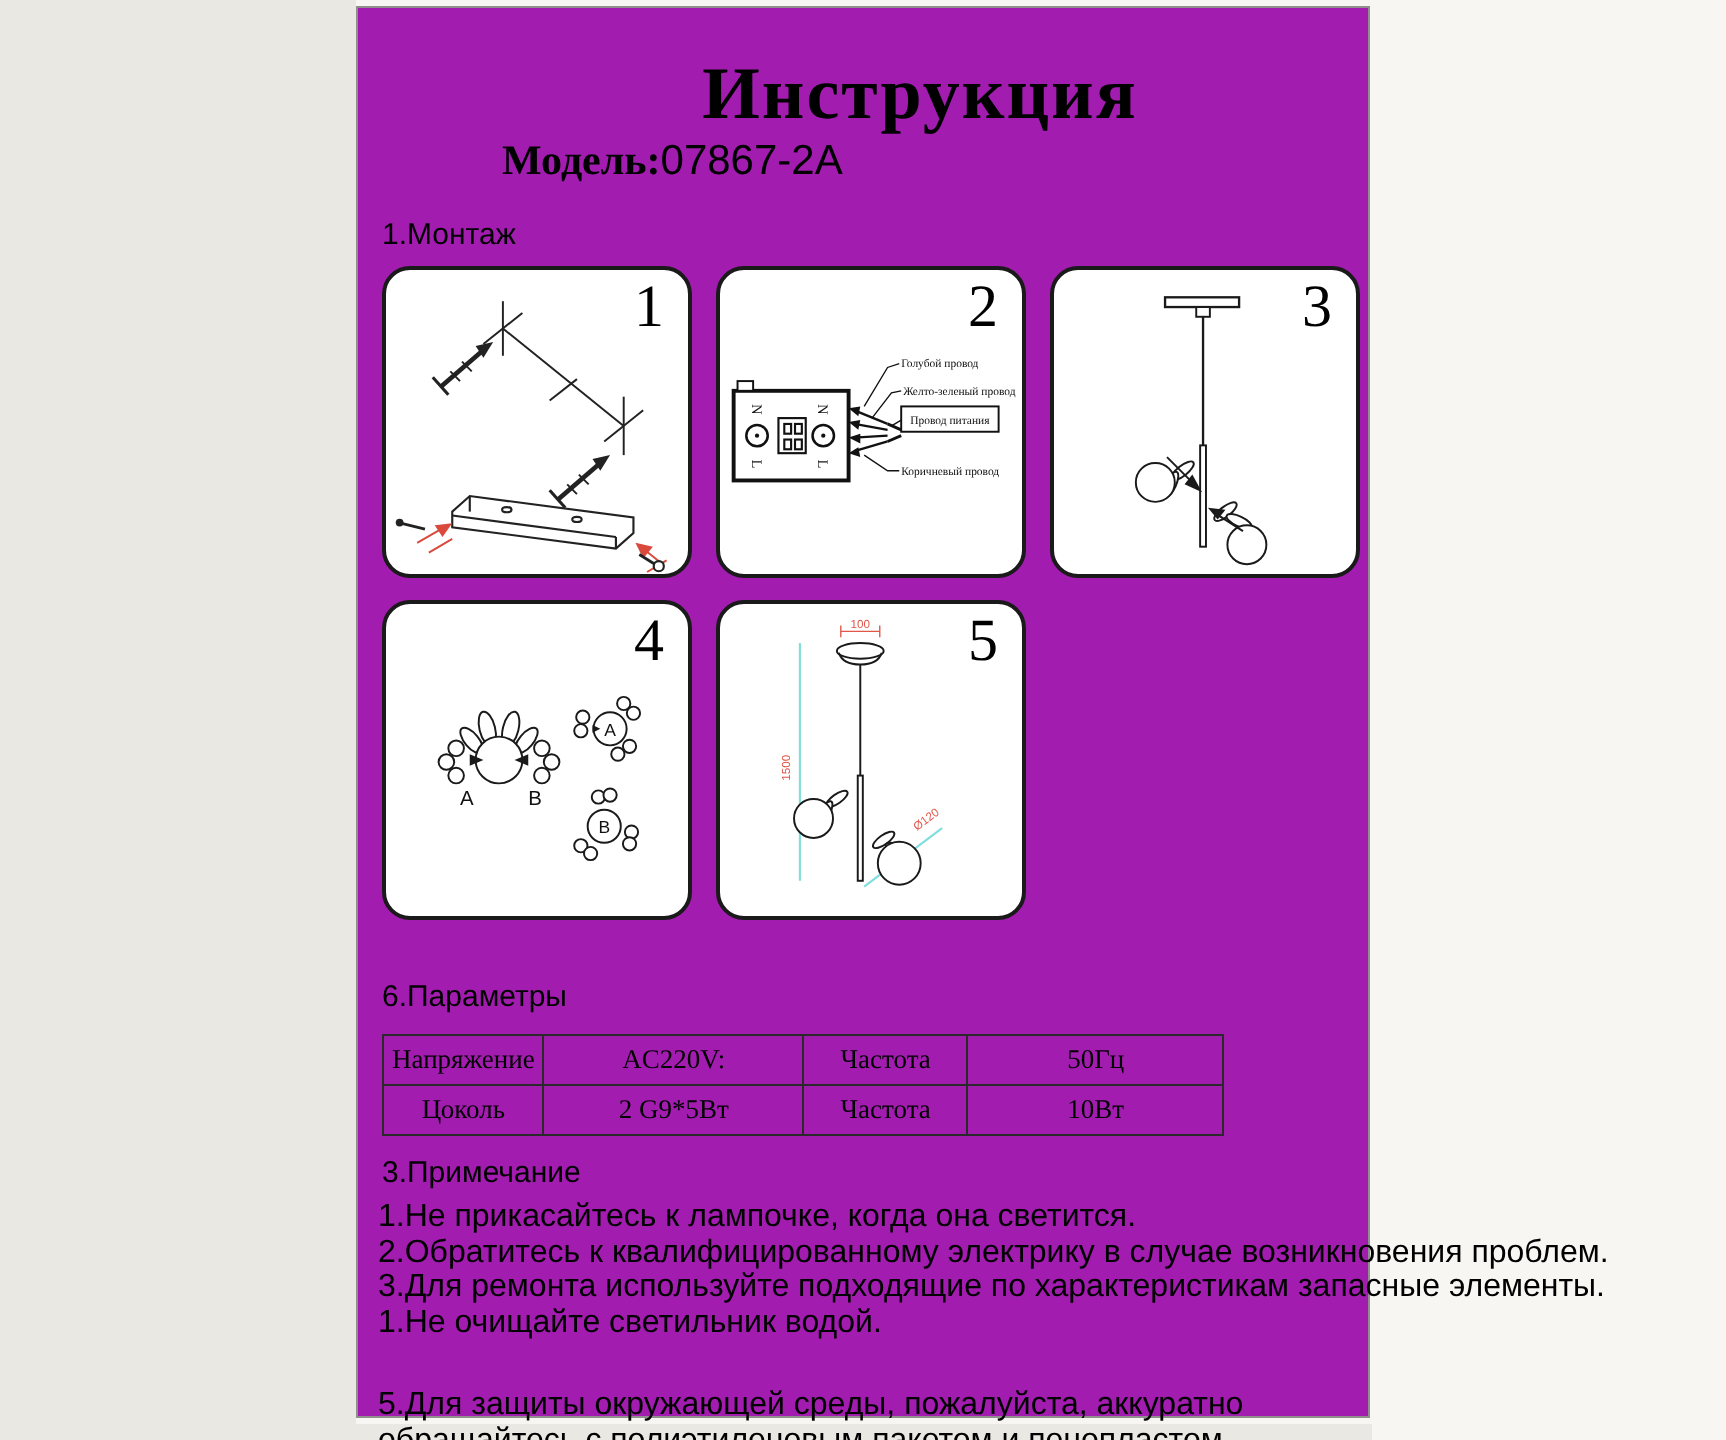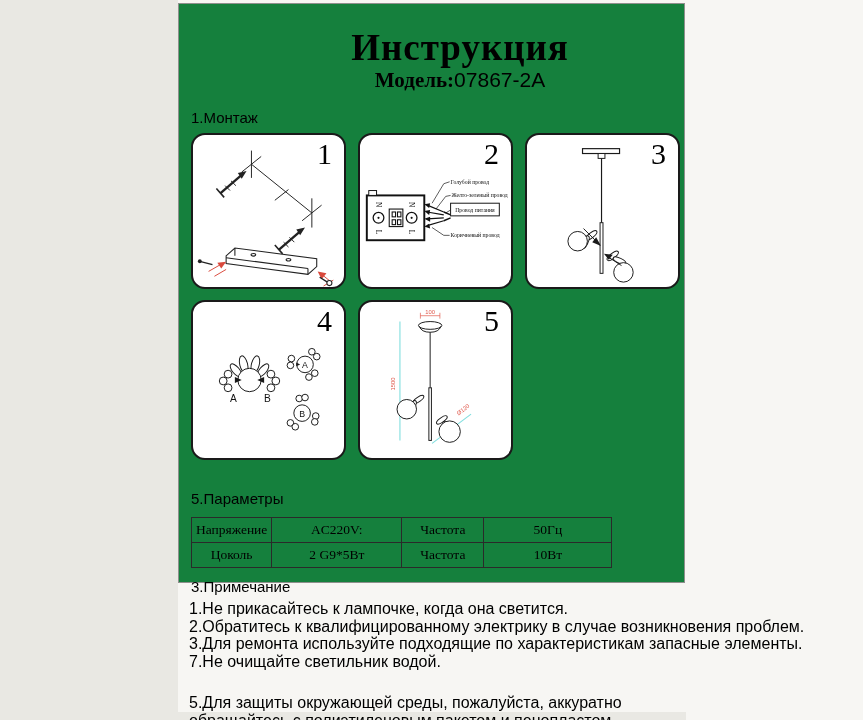--- a/index.html
+++ b/index.html
@@ -1,24 +1,24 @@
 <!DOCTYPE html>
 <html><head>
 <meta charset="utf-8">
 <style>
   html,body{margin:0;padding:0;}
   body{font-family:"Liberation Sans",sans-serif;background:#f7f6f3;}
   .canvas{position:relative;width:863px;height:720px;background:#f7f6f3;overflow:hidden;}
   .left-margin{position:absolute;left:0;top:0;width:178px;height:720px;background:#e9e8e3;}
   .bottom-strip{position:absolute;left:178px;top:712px;width:508px;height:8px;background:#e9e8e3;}
-  .page{position:absolute;left:178px;top:3px;width:507px;height:580px;background:#15803d;
+  .page{position:absolute;left:178px;top:3px;width:507px;height:706px;background:#a21caf;
         border:1px solid #8f8f8d;box-sizing:border-box;}
   .page-title{position:absolute;top:22px;left:55px;width:452px;text-align:center;
         font-family:"Liberation Serif",serif;font-weight:bold;font-size:37px;color:#000;letter-spacing:1px;}
-  .model-line{position:absolute;top:64px;left:55px;width:452px;text-align:center;font-size:21px;color:#000;}
+  .model-line{position:absolute;top:64px;left:72px;width:452px;text-align:left;font-size:21px;color:#000;}
   .model-label{font-family:"Liberation Serif",serif;font-weight:bold;}
   .model-value{font-family:"Liberation Sans",sans-serif;}
   .section-label{position:absolute;left:12px;font-size:15px;color:#000;text-align:right;}
   .sec-montage{top:105px;}
   .sec-params{top:486px;}
   .sec-notes{top:574px;}
   .dbox{position:absolute;width:155px;height:156px;border:2px solid #1a1a1a;border-radius:14px;
         background:#fff;box-sizing:border-box;}
   .dbox svg{position:absolute;left:0;top:0;width:100%;height:100%;}
   .b1{left:12px;top:129px;}
@@ -260,21 +260,21 @@
         </g>
         <g class="svg-sans dim-red" font-size="6" text-anchor="middle">
           <text x="72" y="12">100</text>
           <text x="36" y="84" transform="rotate(-90 36 84)">1500</text>
           <text x="107" y="112" transform="rotate(-37 107 112)">Ø120</text>
         </g>
       </svg>
       <span class="step-num">5</span>
     </div>
 
-    <div class="section-label sec-params">5.Параметры</div>
+    <div class="section-label sec-params">6.Параметры</div>
 
     <table class="params-table">
       <colgroup>
         <col style="width:78px">
           <col style="width:130px">
           <col style="width:82px">
           <col style="width:128px">
       </colgroup>
       <tbody>
           <tr>
@@ -291,18 +291,18 @@
       </tr>
     </tbody>
       </table>
 
     <div class="section-label sec-notes">3.Примечание</div>
 
     <div class="notes-list">
       <div class="note-item">1.Не прикасайтесь к лампочке, когда она светится.</div>
       <div class="note-item">2.Обратитесь к квалифицированному электрику в случае возникновения проблем.</div>
       <div class="note-item">3.Для ремонта используйте подходящие по характеристикам запасные элементы.</div>
-      <div class="note-item">7.Не очищайте светильник водой.</div>
+      <div class="note-item">1.Не очищайте светильник водой.</div>
       <div class="note-item wrap">5.Для защиты окружающей среды, пожалуйста, аккуратно обращайтесь с полиэтиленовым пакетом и пенопластом.</div>
     </div>
 
   </div>
 </div>
 
 </body></html>

